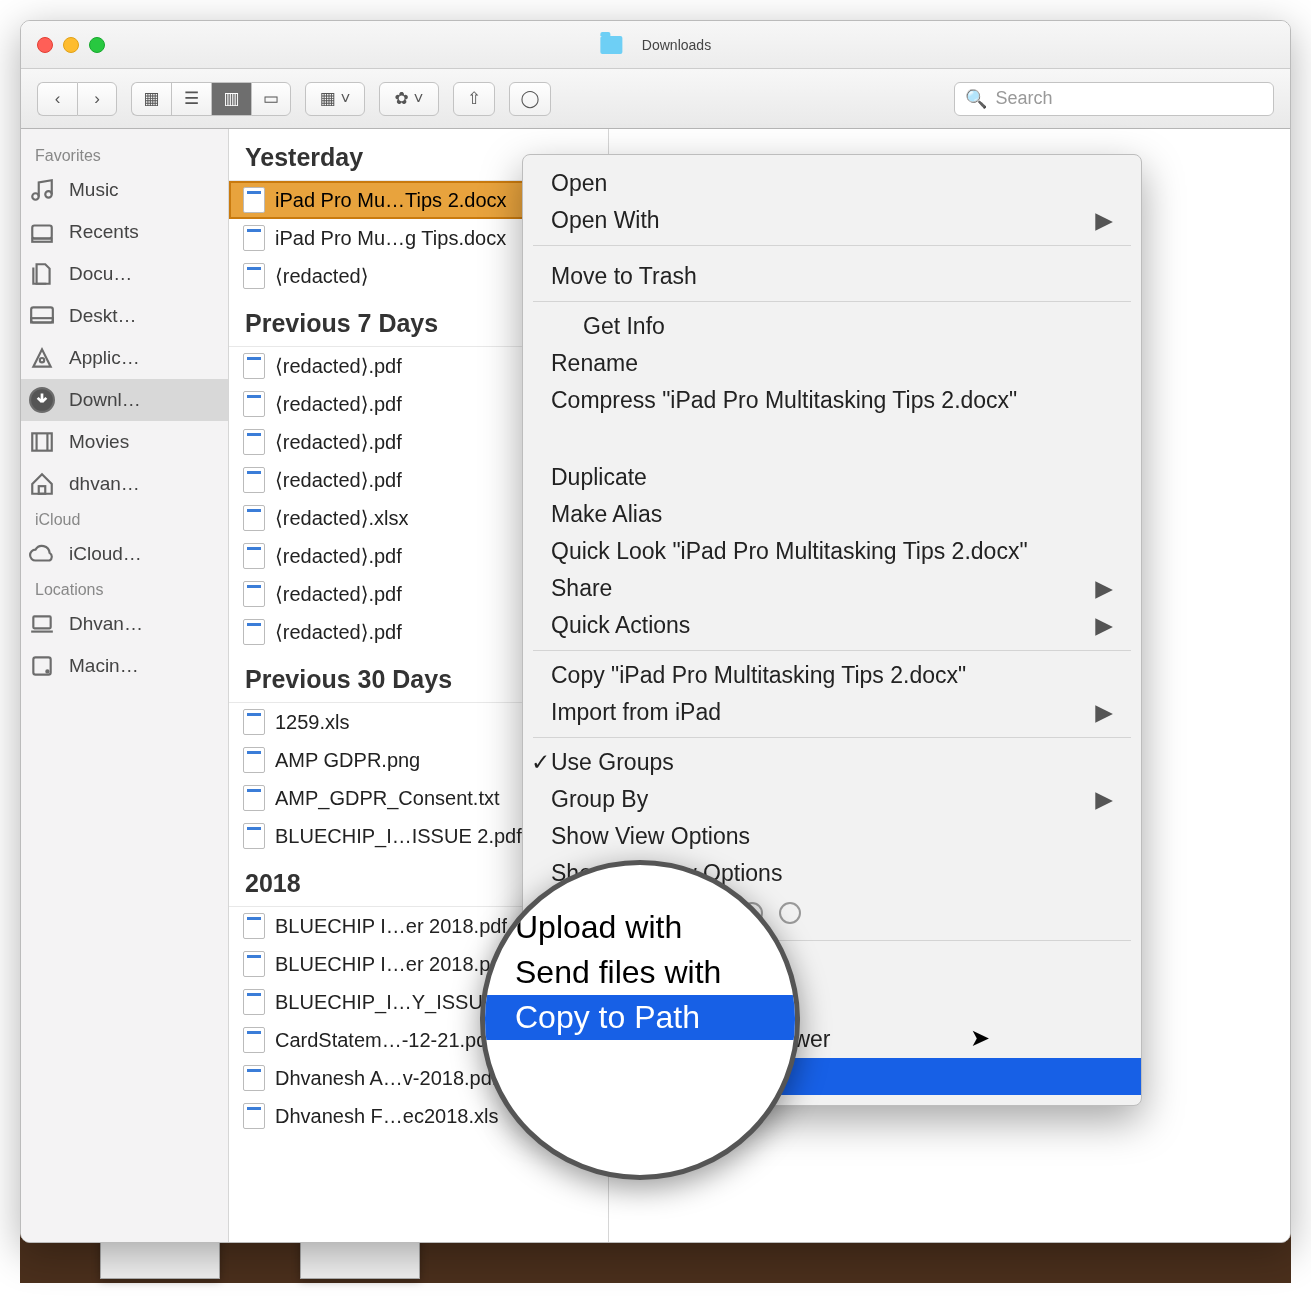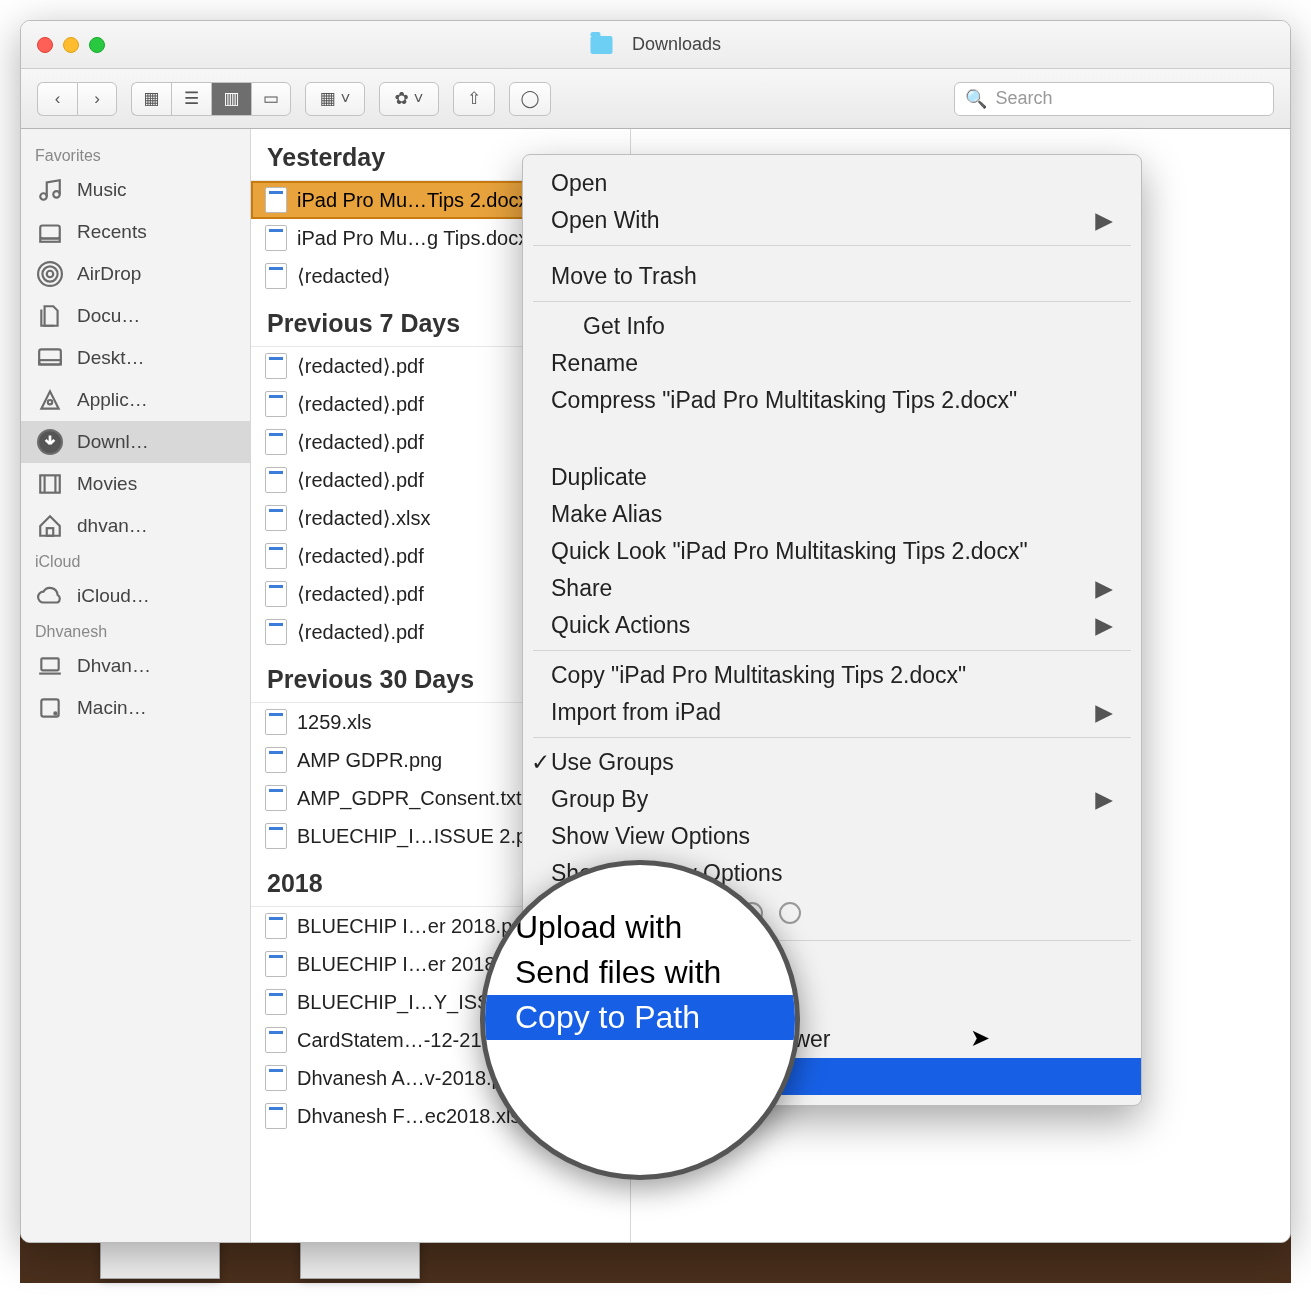--- a/index.html
+++ b/index.html
@@ -6,39 +6,39 @@
 body { font-family: -apple-system, "Helvetica Neue", Arial, sans-serif; font-size: 18px; background: #fff; width: 1311px; height: 1303px; overflow: hidden; position: relative; }
 
 .window { position: absolute; top: 20px; left: 20px; right: 20px; bottom: 60px; border: 1px solid #bbb; border-radius: 10px; background: #fff; box-shadow: 0 10px 40px rgba(0,0,0,0.3); overflow: hidden; }
 
 .titlebar { height: 48px; background: linear-gradient(#f7f7f7, #ececec); border-bottom: 1px solid #ccc; display: flex; align-items: center; padding: 0 16px; position: relative; }
 .traffic { display: flex; gap: 10px; }
 .tl { width: 16px; height: 16px; border-radius: 50%; }
 .tl.close { background: #ff5f57; border: 1px solid #e33e32; }
 .tl.min { background: #febc2e; border: 1px solid #e1a116; }
 .tl.max { background: #28c840; border: 1px solid #17a82d; }
-.win-title { position: absolute; left: 50%; transform: translateX(-50%); display: flex; align-items: center; gap: 20px; font-size: 18px; color: #444; }
+.win-title { position: absolute; left: 50%; transform: translateX(-50%); display: flex; align-items: center; gap: 20px; font-size: 14px; color: #444; }
 .folder-glyph { width: 22px; height: 18px; background: #6ecff5; border-radius: 2px; position: relative; }
 .folder-glyph::before { content: ""; position: absolute; top: -4px; left: 0; width: 10px; height: 4px; background: #6ecff5; border-radius: 2px 2px 0 0; }
 
 .toolbar { height: 60px; background: linear-gradient(#f7f7f7, #e9e9e9); border-bottom: 1px solid #b5b5b5; display: flex; align-items: center; padding: 0 16px; gap: 14px; }
 .btn { background: linear-gradient(#fefefe,#f1f1f1); border: 1px solid #c3c3c3; border-radius: 6px; height: 34px; display: flex; align-items: center; justify-content: center; color: #555; font-size: 17px; }
 .seg { display: flex; }
 .seg .btn { border-radius: 0; border-right: none; width: 40px; }
 .seg .btn:first-child { border-radius: 6px 0 0 6px; }
 .seg .btn:last-child { border-radius: 0 6px 6px 0; border-right: 1px solid #c3c3c3; }
 .seg .btn.active { background: #6e6e6e; color: #fff; }
 .btn.wide { width: 60px; }
 .btn.sq { width: 42px; }
 .search { flex: 1; max-width: 320px; margin-left: auto; height: 34px; background: #fff; border: 1px solid #c3c3c3; border-radius: 6px; display: flex; align-items: center; padding: 0 10px; color: #999; gap: 8px; }
 
 .content { display: flex; height: calc(100% - 108px); }
-.sidebar { width: 230px; background: #f4f3f4; border-right: 1px solid #d6d6d6; padding: 12px 0; overflow-y: auto; font-size: 19px; color: #444; }
+.sidebar { width: 208px; background: #f4f3f4; border-right: 1px solid #d6d6d6; padding: 12px 0; overflow-y: auto; font-size: 19px; color: #444; }
 .sb-label { font-size: 16px; color: #888; padding: 6px 14px 4px; }
-.sb-item { display: flex; align-items: center; gap: 12px; padding: 8px 14px; cursor: default; }
+.sb-item { display: flex; align-items: center; gap: 12px; padding: 8px 6px; cursor: default; }
 .sb-item.active { background: #d8d8d8; }
 .sb-ico { width: 30px; height: 26px; display: flex; align-items: center; justify-content: center; }
 .sb-ico svg { width: 28px; height: 26px; fill: none; stroke: #6c6c6c; stroke-width: 2; }
 
 .filecol { width: 380px; border-right: 1px solid #d6d6d6; overflow-y: auto; position: relative; }
 .group-hdr { font-size: 25px; font-weight: 600; color: #333; padding: 14px 16px 8px; border-bottom: 1px solid #e8e8e8; }
 .row { display: flex; align-items: center; gap: 10px; padding: 6px 14px; font-size: 20px; color: #222; white-space: nowrap; overflow: hidden; text-overflow: ellipsis; }
 .row.sel { background: #e8a33d; color: #000; border: 2px solid #c97a0e; padding: 4px 12px; }
 .fico { width: 22px; height: 26px; background: #fff; border: 1px solid #bbb; border-radius: 2px; position: relative; flex-shrink: 0; }
 .fico::after { content: ""; position: absolute; inset: 3px 3px auto 3px; height: 3px; background: #6aa8e8; }
@@ -124,30 +124,20 @@
             <svg viewBox="0 0 24 24">
               <rect x="3" y="6" width="18" height="12" rx="2"></rect>
               <rect x="3" y="18" width="18" height="3"></rect>
             </svg>
           </span>
           <span>Recents</span>
         </div>
         <div class="sb-item">
           <span class="sb-ico">
             <svg viewBox="0 0 24 24">
-              <circle cx="12" cy="12" r="3"></circle>
-              <circle cx="12" cy="12" r="7"></circle>
-              <circle cx="12" cy="12" r="11"></circle>
-            </svg>
-          </span>
-          <span>AirDrop</span>
-        </div>
-        <div class="sb-item">
-          <span class="sb-ico">
-            <svg viewBox="0 0 24 24">
               <path d="M7 3h8l4 4v14H7z"></path>
               <path d="M4 6v15h12"></path>
             </svg>
           </span>
           <span>Docu…</span>
         </div>
         <div class="sb-item">
           <span class="sb-ico">
             <svg viewBox="0 0 24 24">
               <rect x="2" y="4" width="20" height="14" rx="2"></rect>
@@ -195,21 +185,21 @@
         </div>
         <div class="sb-label">iCloud</div>
         <div class="sb-item">
           <span class="sb-ico">
             <svg viewBox="0 0 24 24">
               <path d="M6 18a5 5 0 010-10 7 7 0 0113 3 4 4 0 010 7z"></path>
             </svg>
           </span>
           <span>iCloud…</span>
         </div>
-        <div class="sb-label">Dhvanesh</div>
+        <div class="sb-label">Locations</div>
         <div class="sb-item">
           <span class="sb-ico">
             <svg viewBox="0 0 24 24">
               <rect x="4" y="5" width="16" height="11" rx="1"></rect>
               <path d="M2 19h20"></path>
             </svg>
           </span>
           <span>Dhvan…</span>
         </div>
         <div class="sb-item">

